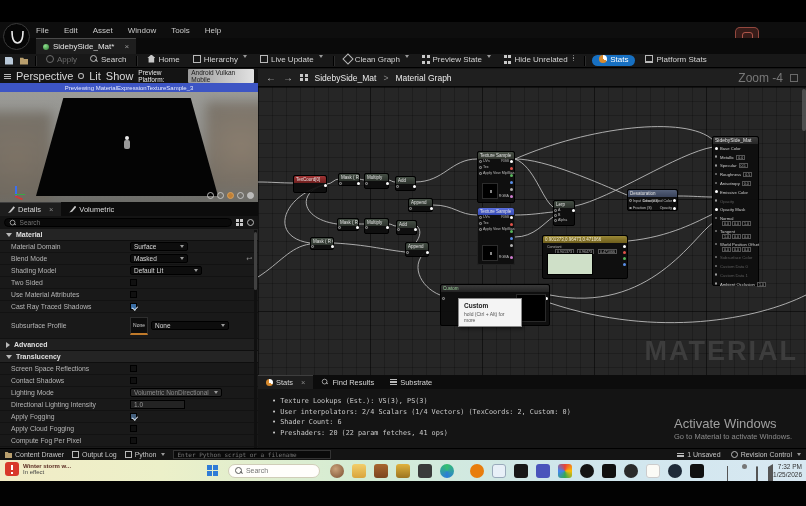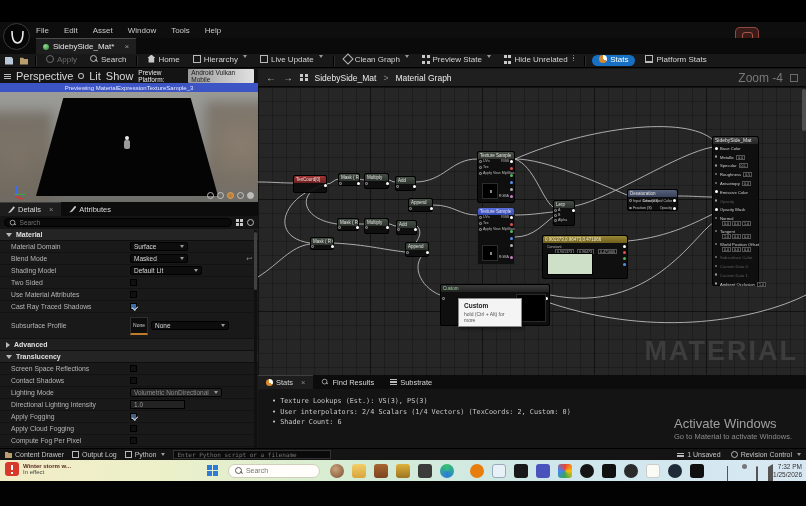--- a/index.html
+++ b/index.html
@@ -323,21 +323,21 @@
           </div>
         </div>
         <div id="dtabs">
           <div class="dtab on">
             <span class="pencil"></span>
             <span>Details</span>
             <span class="x">×</span>
           </div>
           <div class="dtab">
             <span class="pencil"></span>
-            <span>Attributes</span>
+            <span>Volumetric</span>
           </div>
         </div>
         <div id="dsearch">
           <span class="pill">
             <span class="mag" style="transform:scale(.8)"></span>
             <input placeholder="Search" style="">
           </span>
           <span class="gdots">
               <i></i>
               <i></i>
@@ -776,20 +776,21 @@
                   <i></i>
                   <i></i>
                 </span>
                 <span>Substrate</span>
               </div>
           </div>
           <div id="slines">
             <div class="sline">Texture Lookups (Est.): VS(3), PS(3)</div>
             <div class="sline">User interpolators: 2/4 Scalars (1/4 Vectors) (TexCoords: 2, Custom: 0)</div>
             <div class="sline">Shader Count: 6</div>
+            <div class="sline">Preshaders: 20  (22 param fetches, 41 ops)</div>
           </div>
           <div id="actwin">
             <div class="a1">Activate Windows</div>
             <div class="a2">Go to Material to activate Windows.</div>
           </div>
         </div>
       </div>
     </div>
 
     <div id="statusbar">

